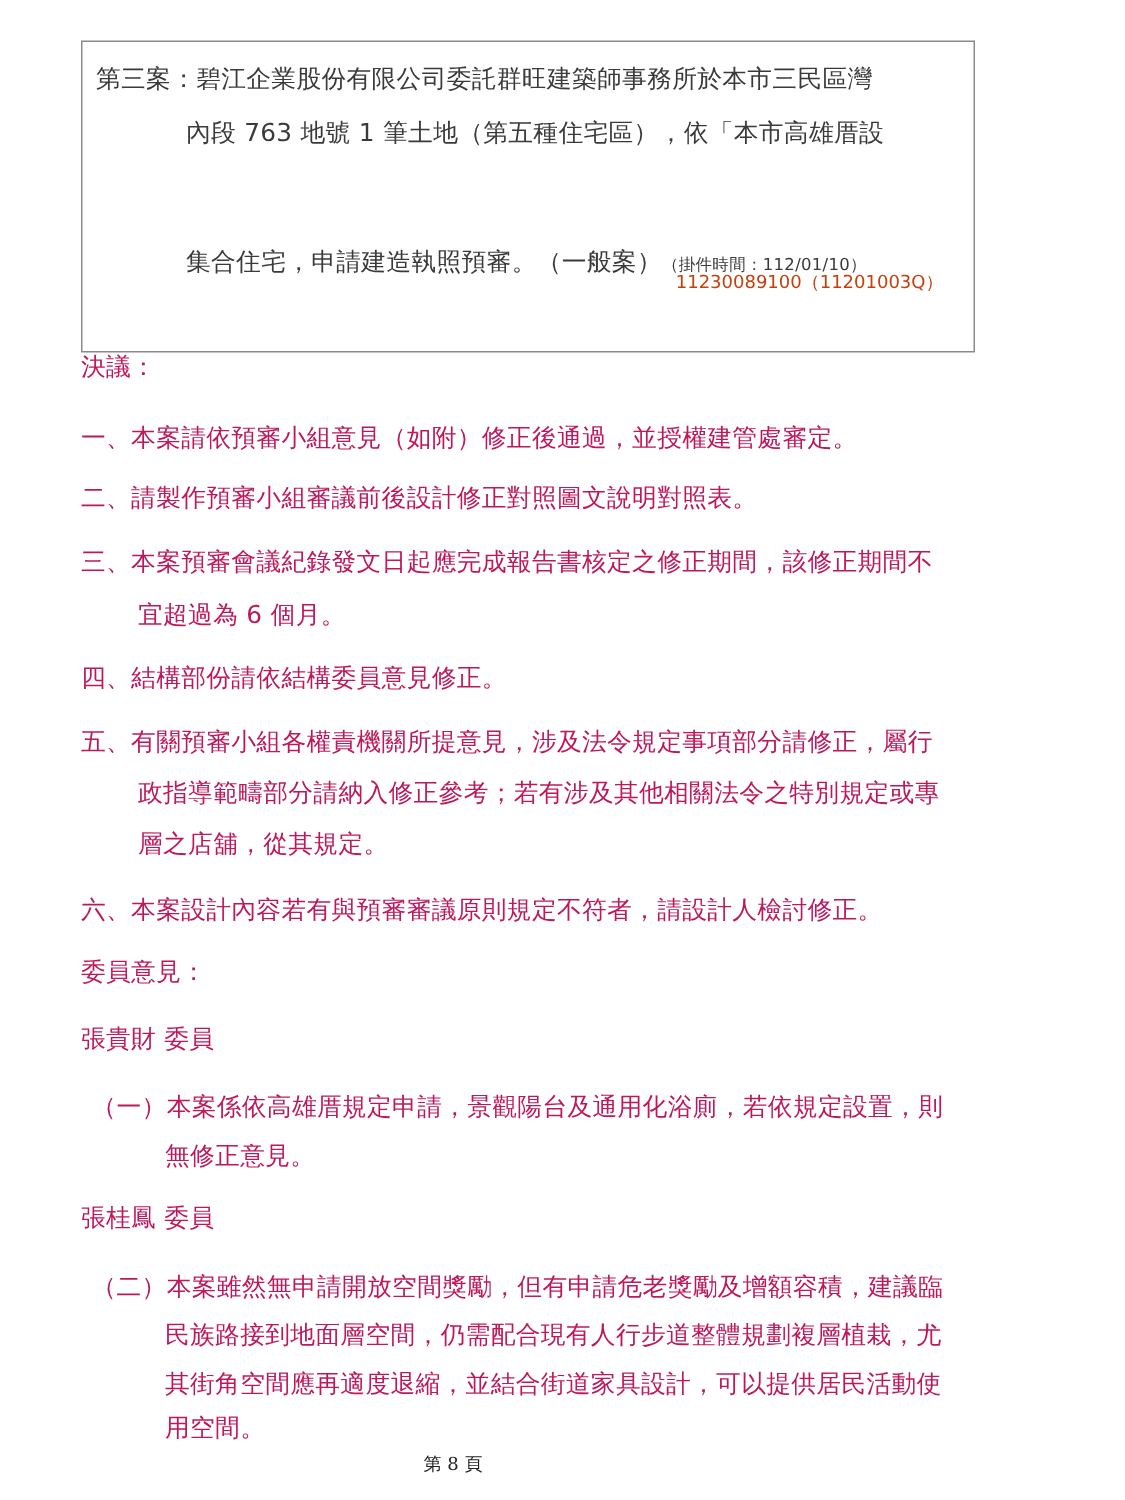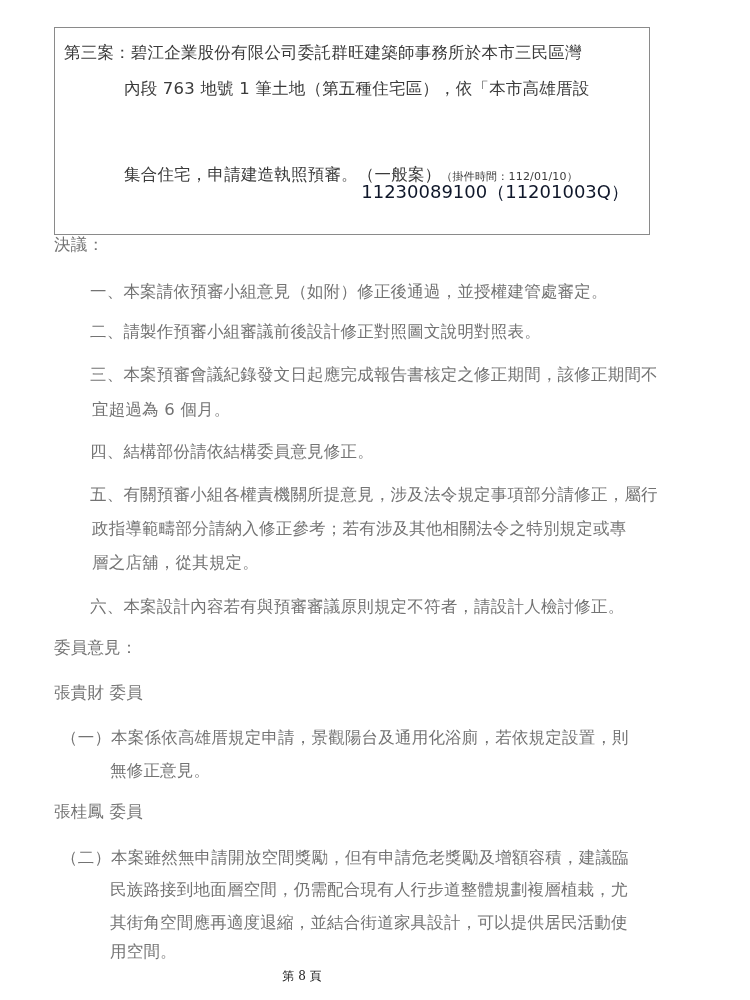--- a/index.html
+++ b/index.html
@@ -11,25 +11,25 @@
     position: absolute; left: 54px; top: 27px; width: 596px; height: 208px;
     border: 1.5px solid #8a8a8a; box-sizing: border-box; padding-left: 24px;
   }
   .case-line { position: absolute; font-size: 16.5px; white-space: nowrap; letter-spacing: 0.2px; color: #3a3a3a; }
   .case-line.l1 { left: 9px; top: 14px; }
   .case-line.cont { left: 69px; text-align: center; }
   .case-line.l2 { top: 50px; }
   .case-line.l3 { top: 86px; }
   .case-line.l4 { top: 122px; margin-top: 14px; }
   .small { font-size: 11px; }
-  .case-no { position: absolute; right: 20px; top: 152px; font-size: 18px; color: #0f172a; }
+  .case-no { position: absolute; right: 20px; top: 152px; font-size: 12px; color: #c2410c; }
 
-  .line { position: absolute; font-size: 16.5px; white-space: nowrap; color: #737373; letter-spacing: 0.2px; text-align: center; }
+  .line { position: absolute; font-size: 16.5px; white-space: nowrap; color: #be185d; letter-spacing: 0.2px; text-align: center; }
   .lbl { left: 54px; }
-  .item { left: 54px; margin-left: 36px; }
+  .item { left: 54px; }
   .cont1 { left: 92px; }
   .sub { left: 61px; }
   .cont2 { left: 110px; }
   .page-num { position: absolute; top: 968px; left: 0; width: 604px; text-align: center;
     font-family: "DejaVu Serif", "Liberation Serif", serif; font-size: 12px; color: #222; }
 </style>
 </head>
 <body>
 
 <div class="case-box">

